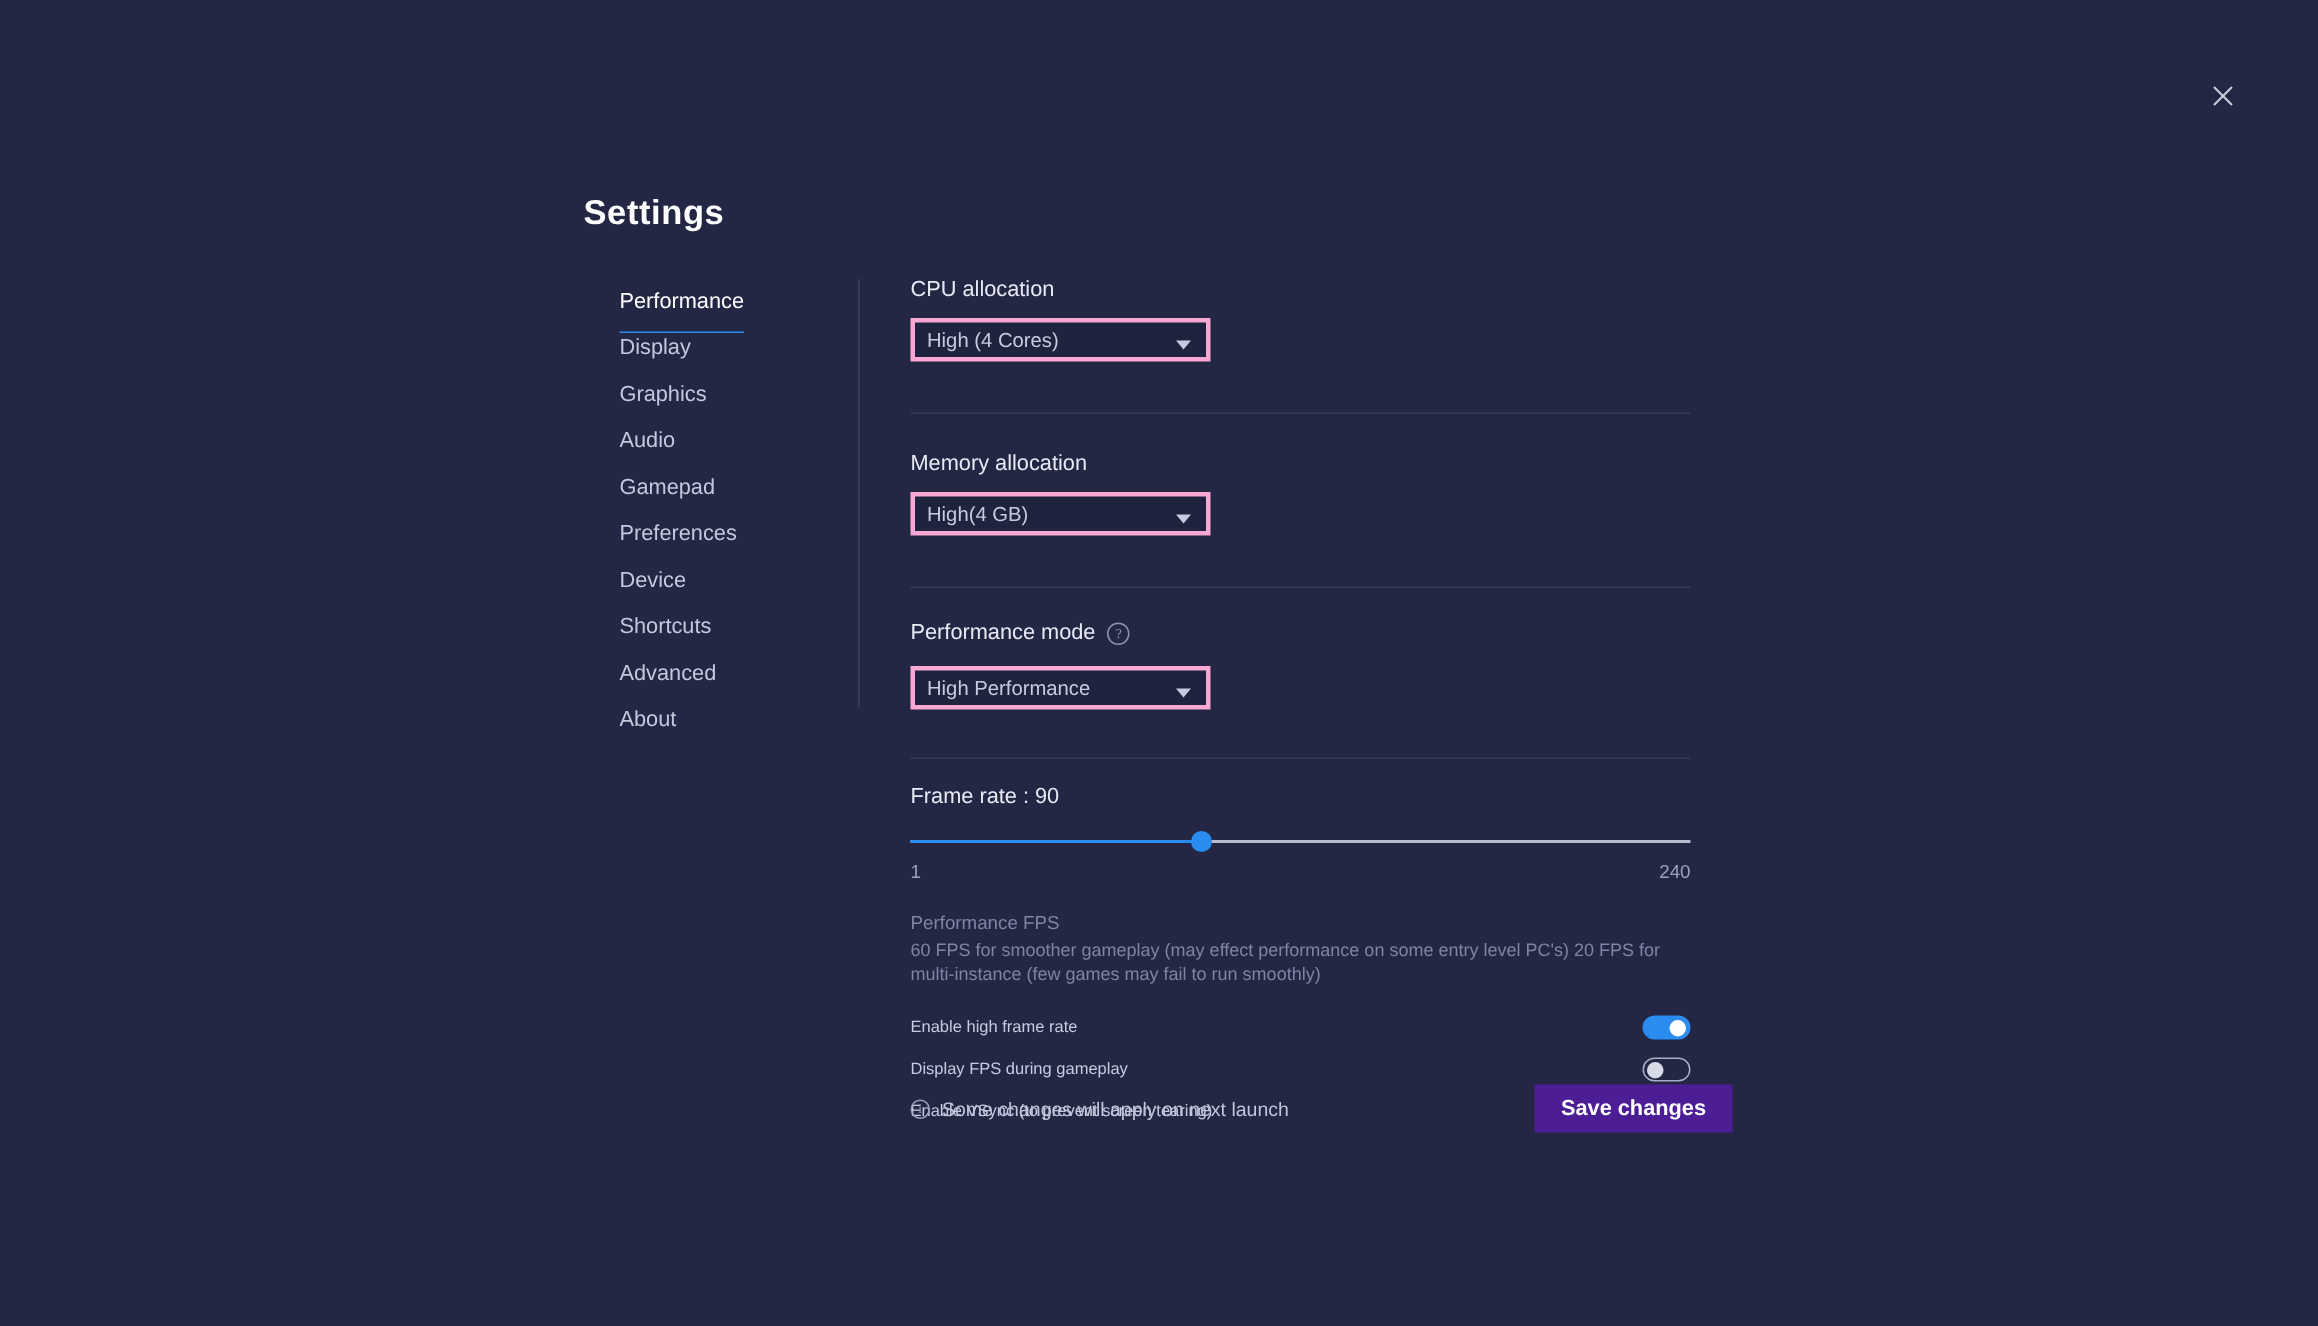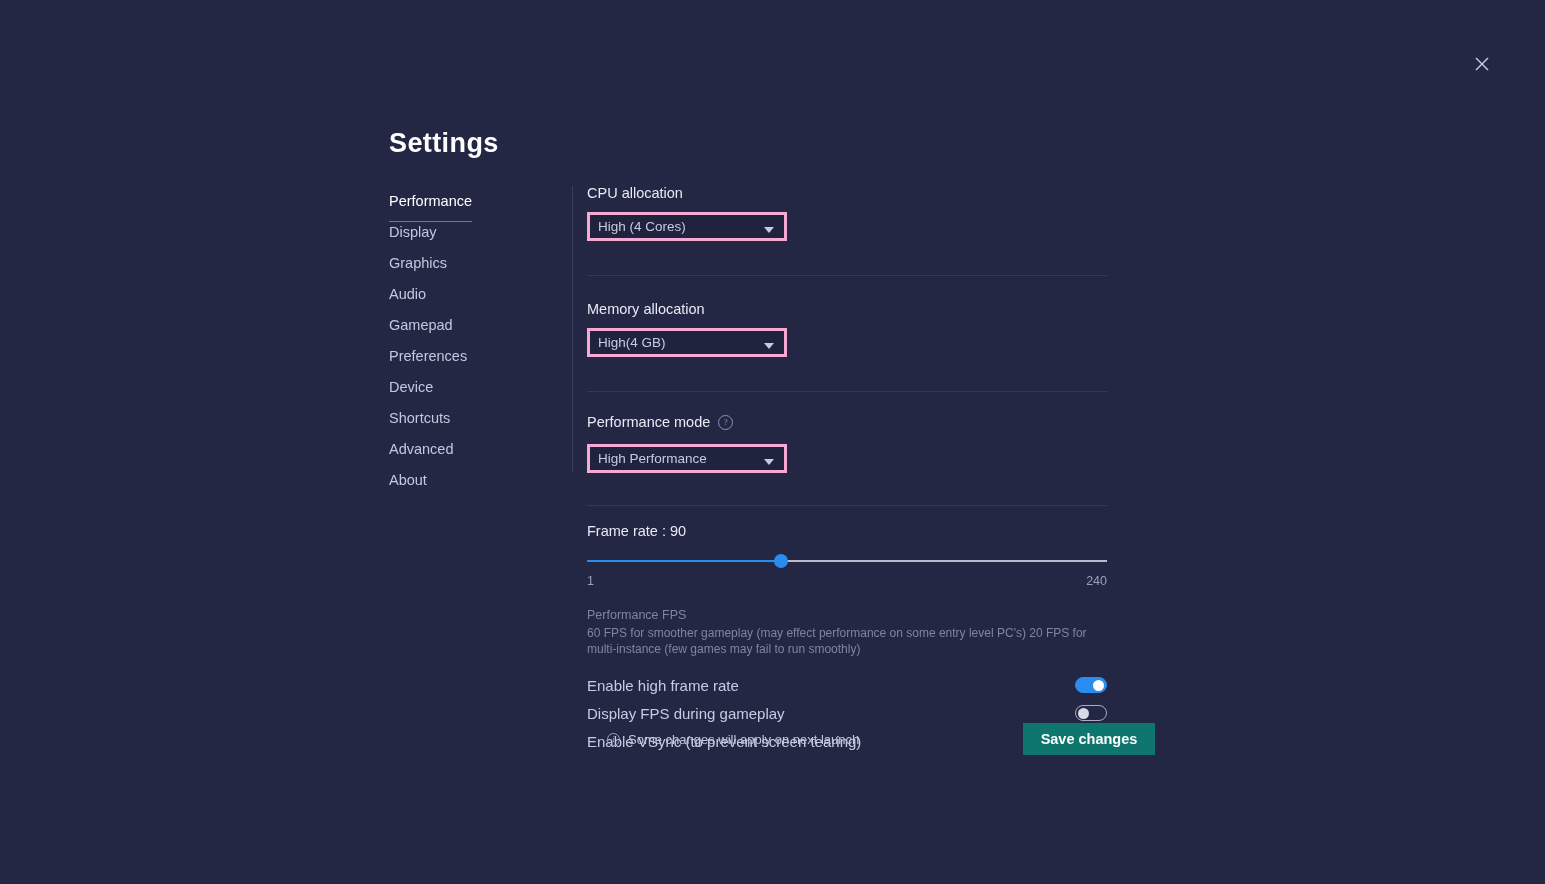--- a/index.html
+++ b/index.html
@@ -32,60 +32,61 @@
     justify-content: center;
     cursor: pointer;
   }
   .close-btn svg { display: block; }
 
   
   .page-title {
     position: absolute;
     left: 389px;
     top: 128px;
-    font-size: 27px;
+    font-size: 23px;
     font-weight: bold;
     color: #ffffff;
     letter-spacing: 0.4px;
   }
 
   
   .sidebar {
     position: absolute;
     left: 389px;
     top: 191px;
     width: 170px;
   }
   .side-item {
     font-size: 14.5px;
     color: #c3c8dd;
     height: 31px;
     line-height: 21px;
     cursor: pointer;
     width: max-content;
     padding-bottom: 2px;
+    margin-left: 24px;
   }
   .side-item.active {
     color: #ffffff;
     border-bottom: 1.5px solid #2b8cf0;
   }
 
   .v-divider {
     position: absolute;
     left: 572px;
     top: 186px;
     width: 1px;
     height: 286px;
     background: #3a3e5e;
   }
 
   
   .main {
     position: absolute;
-    left: 587px;
+    left: 607px;
     top: 185px;
     width: 520px;
   }
 
   .sec-label {
     font-size: 14.5px;
     color: #e7eaf4;
   }
 
   .select {
@@ -189,21 +190,21 @@
 
   
   .toggle-row {
     display: flex;
     align-items: center;
     justify-content: space-between;
     width: 520px;
     height: 28px;
   }
   .toggle-label {
-    font-size: 15px;
+    font-size: 11px;
     color: #c7cbe0;
   }
   .toggle {
     position: relative;
     width: 32px;
     height: 16px;
     border-radius: 9px;
     cursor: pointer;
   }
   .toggle.off {
@@ -247,21 +248,21 @@
     border-radius: 50%;
     color: #9aa0bb;
     font-size: 9px;
     line-height: 11px;
     text-align: center;
     font-family: "Liberation Serif", serif;
   }
   .save-btn {
     width: 132px;
     height: 32px;
-    background: #0f766e;
+    background: #4c1d95;
     color: #ffffff;
     font-size: 14.5px;
     font-weight: bold;
     border: none;
     cursor: pointer;
     font-family: "Liberation Sans", sans-serif;
   }
 </style>
 </head>
 <body>

